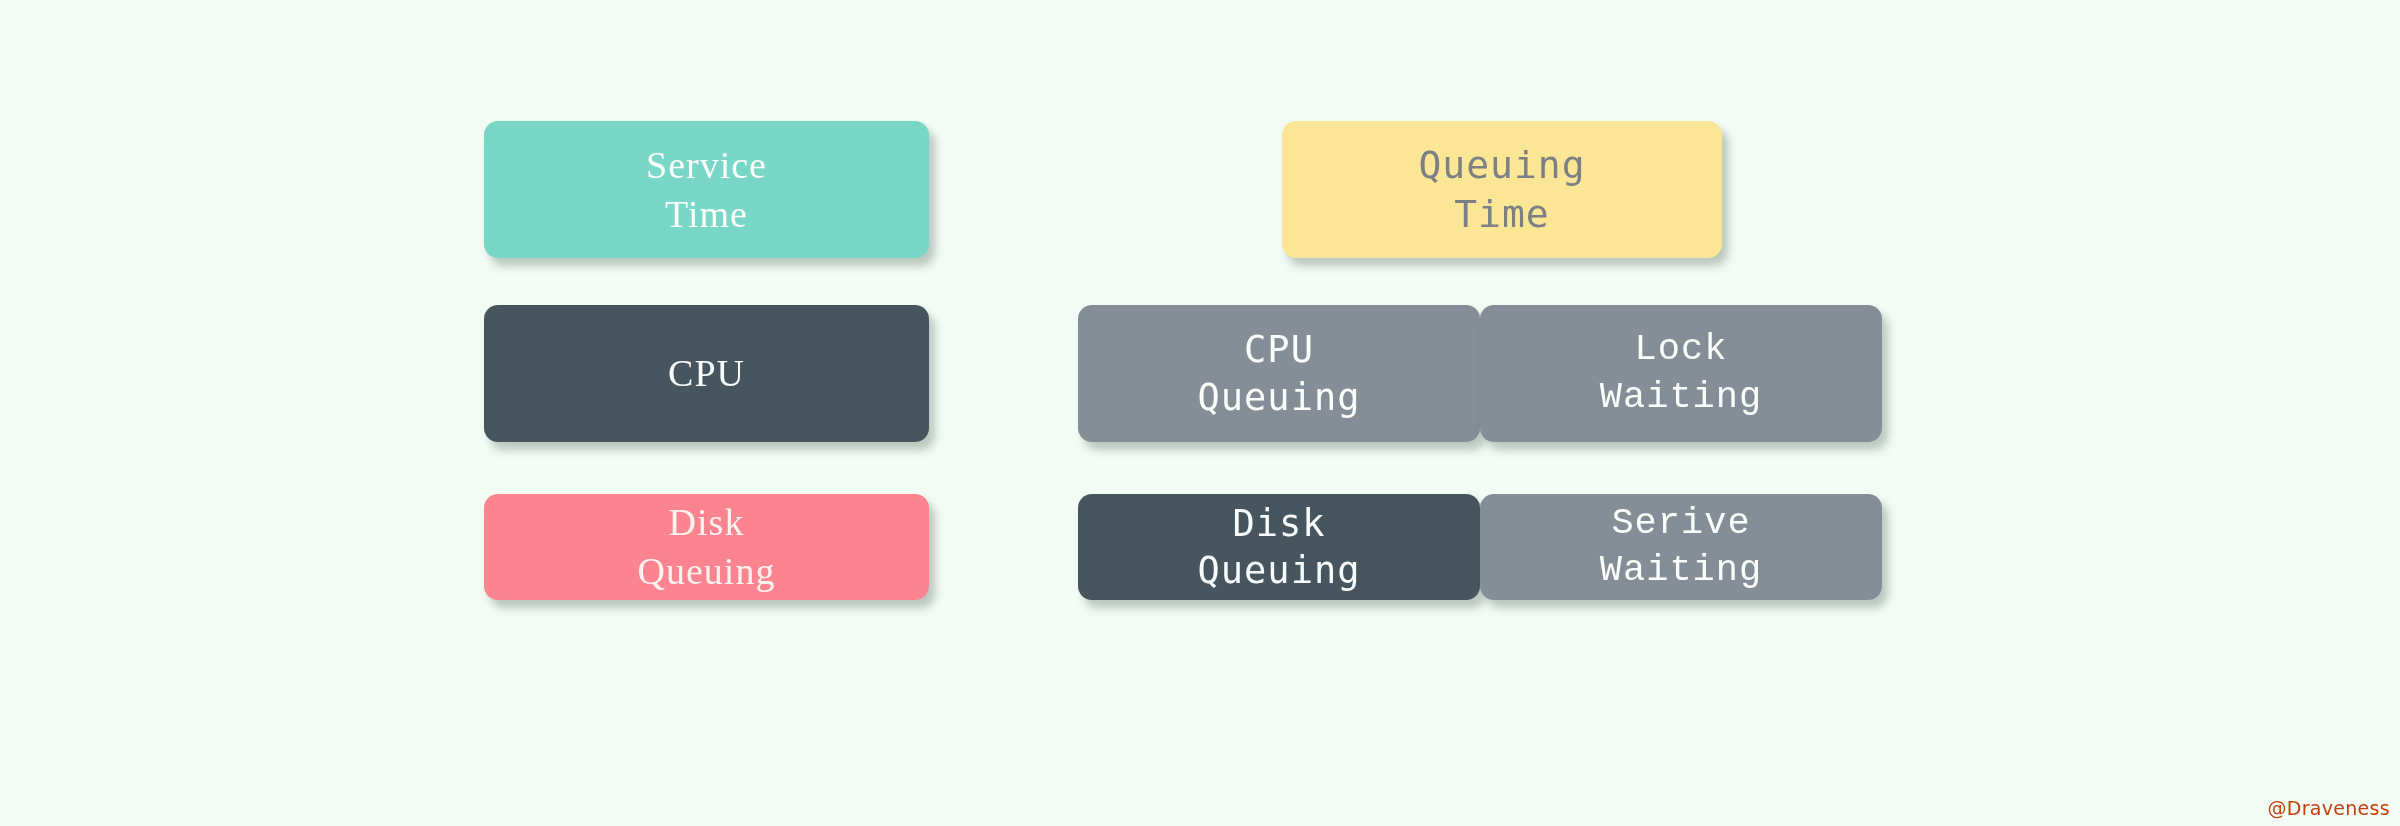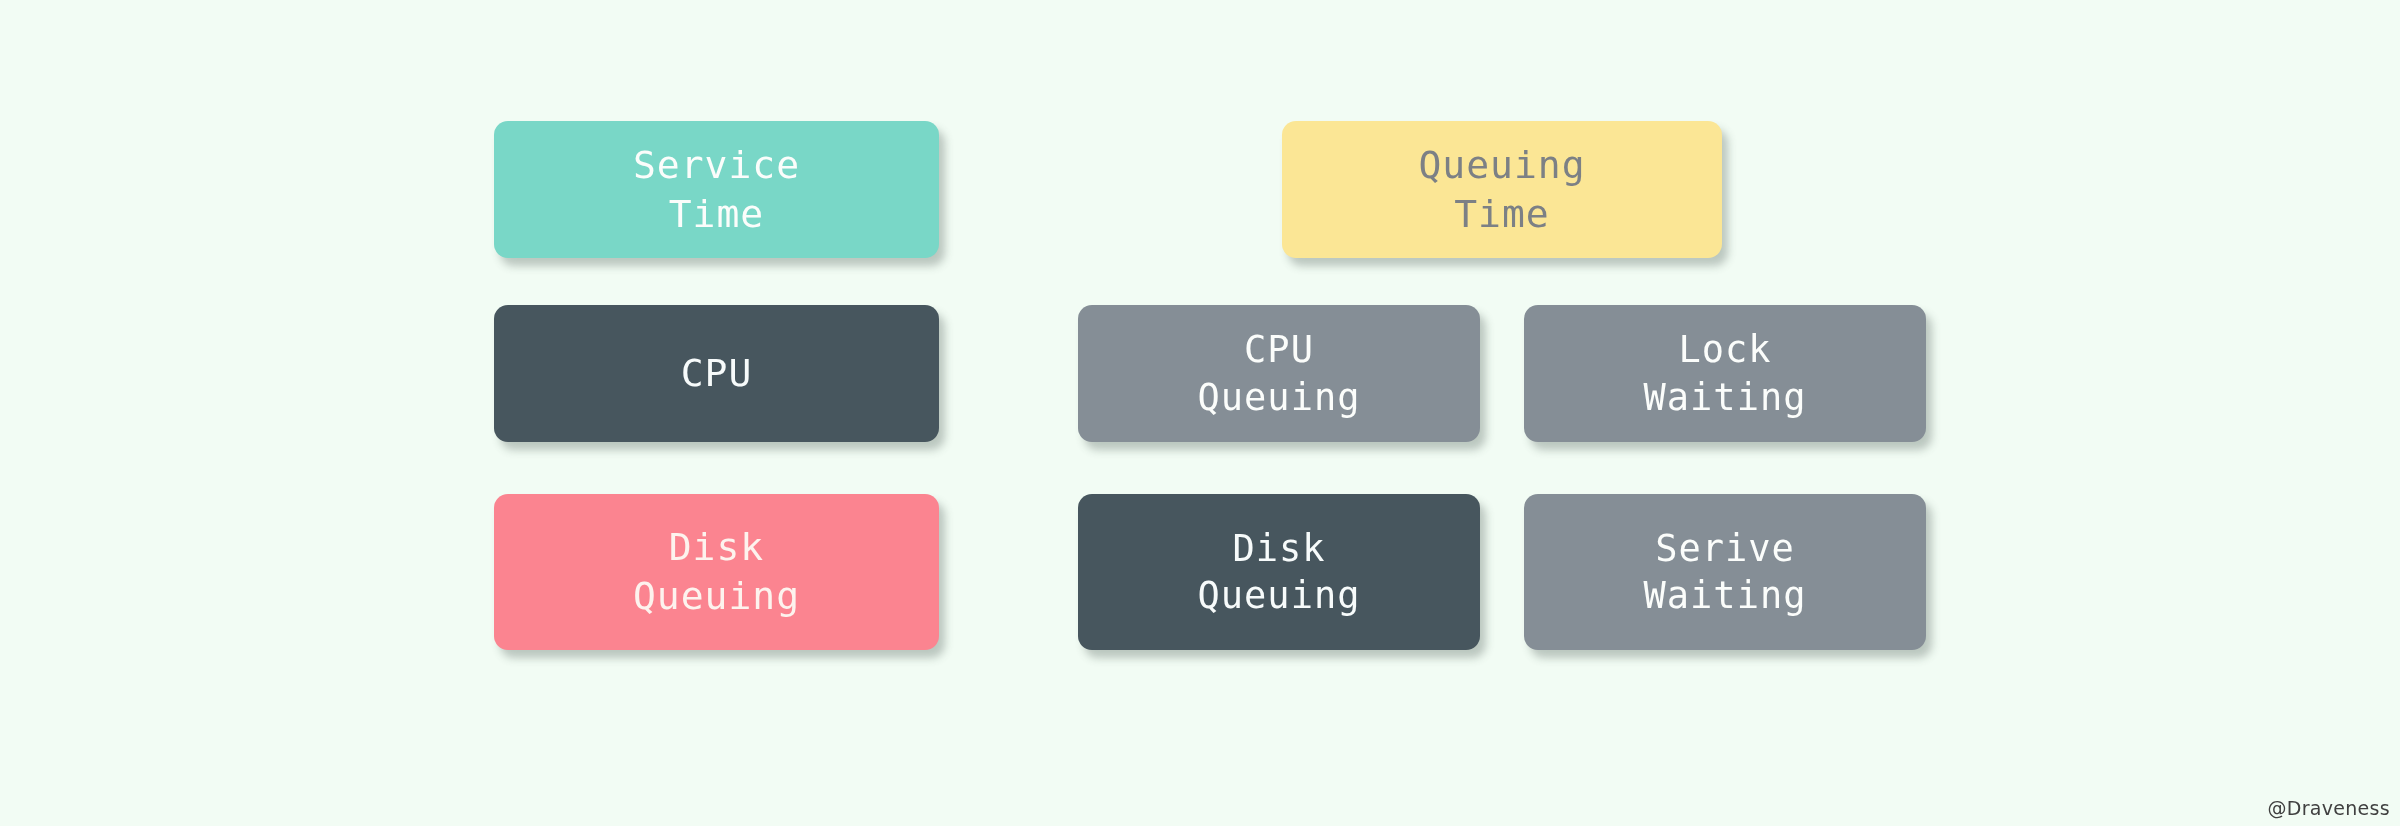--- a/index.html
+++ b/index.html
@@ -35,49 +35,49 @@
     user-select: none;
   }
 
   .box .line {
     display: block;
     white-space: pre;
   }
 
   
   
-  .col-left   { left: 494px;  width: 445px; }
+  .col-left   { left: 484px;  width: 445px; font-family: Liberation Serif, serif; }
   
   .col-midr   { left: 1078px; width: 402px; }
   
-  .col-rightr { left: 1524px; width: 402px; }
+  .col-rightr { left: 1480px; width: 402px; font-family: Liberation Mono, monospace; }
   
   .col-head-r { left: 1282px; width: 440px; }
 
   .row-head { top: 121px; height: 137px; }
   .row-mid  { top: 305px; height: 137px; }
-  .row-bot  { top: 494px; height: 156px; }
+  .row-bot  { top: 494px; height: 106px; }
 
   
   .c-teal   { background: #79d7c7; color: #fbfdfb; }
   .c-yellow { background: #fbe695; color: #7c8085; }
   .c-slate  { background: #47565e; color: #f7fbfb; }
   .c-pink   { background: #fb8490; color: #fdf3ee; }
   .c-gray   { background: #858e96; color: #fbfdfb; }
 
   .fs-big   { font-size: 38px; }
   .fs-std   { font-size: 37px; }
 
   #watermark {
     position: absolute;
     right: 10px;
     bottom: 7px;
     font-family: "DejaVu Sans", sans-serif;
     font-size: 19px;
-    color: #404040;
+    color: #c2410c;
     letter-spacing: 0.3px;
     user-select: none;
     margin-left: 40px;
   }
 </style>
 </head>
 <body>
 
 <div id="diagram">
 

